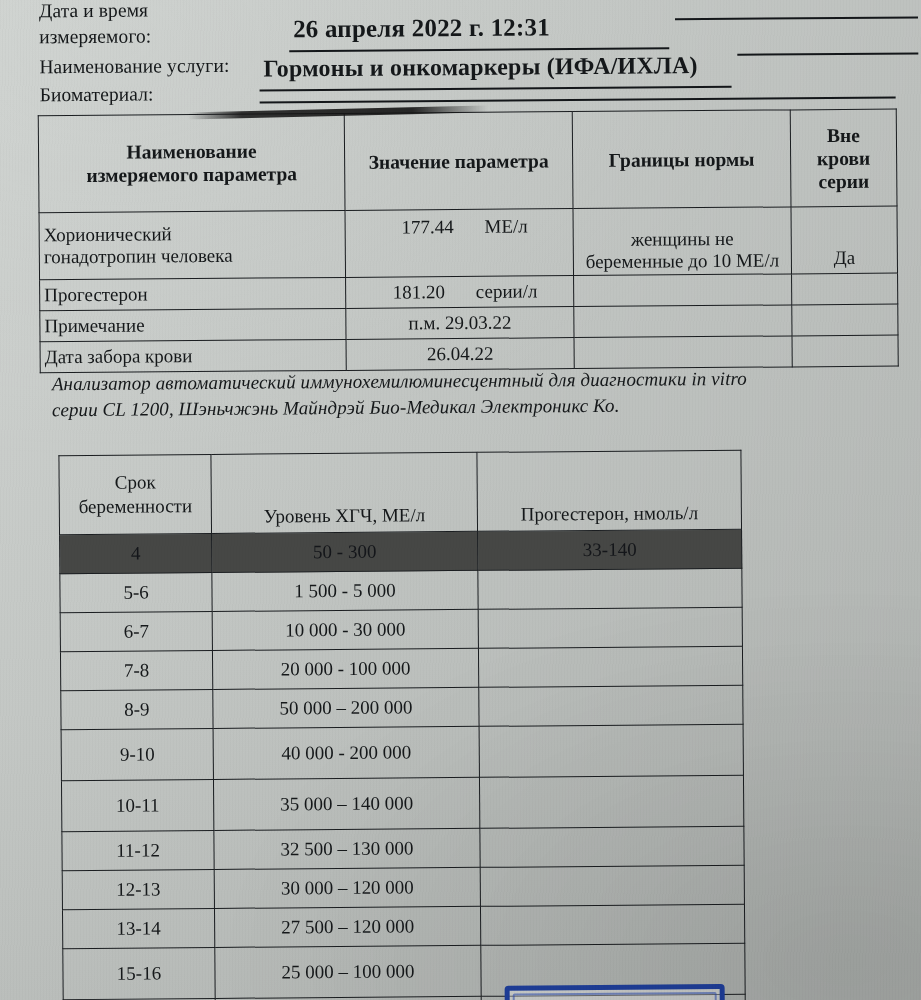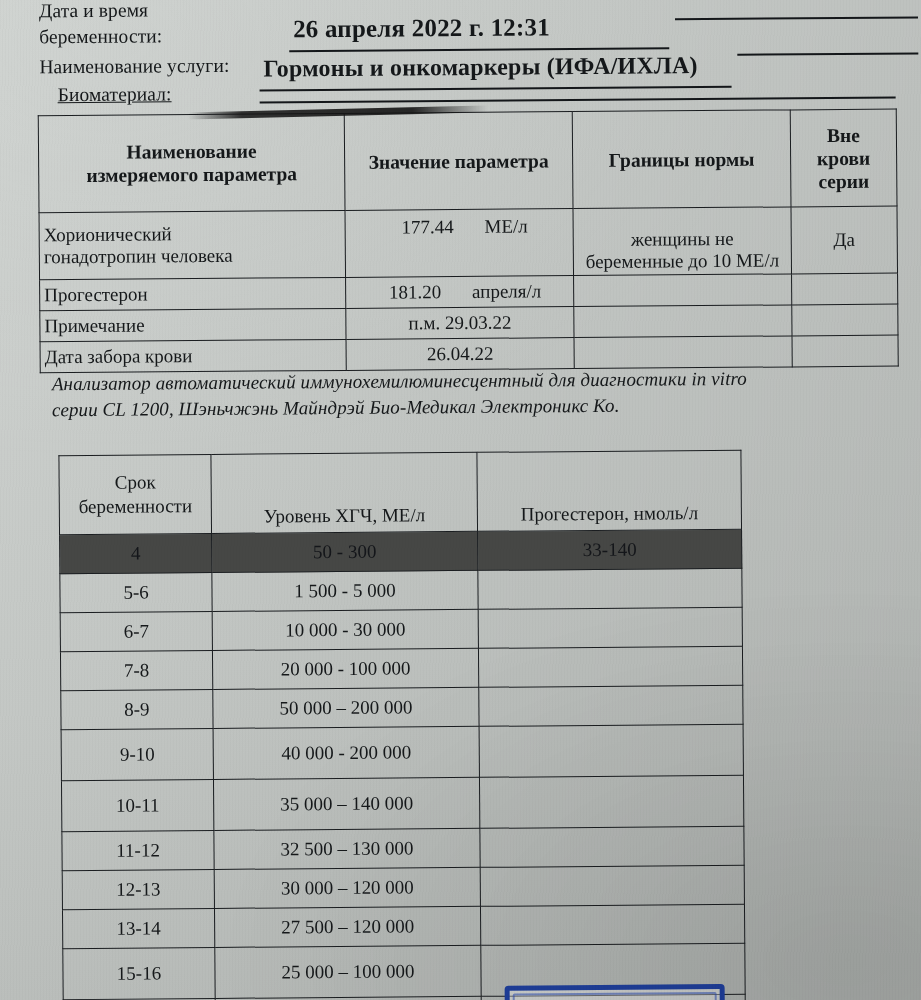--- a/index.html
+++ b/index.html
@@ -166,30 +166,30 @@
 </style>
 </head>
 <body>
 
 <div class="page">
  <div class="sheet">
 
   <div>
 
     <div class="flabel" style="left:42px; top:-4px;">Дата и время</div>
-    <div class="flabel" style="left:42px; top:22px;">беременности:</div>
+    <div class="flabel" style="left:42px; top:22px;">измеряемого:</div>
 
     <div class="fvalue" style="left:296px; top:14px; font-size:25px;">26 апреля 2022 г. 12:31</div>
     <div class="rule" style="left:292px; top:49px; width:380px;"></div>
 
     <div class="flabel" style="left:42px; top:52px;">Наименование услуги:</div>
     <div class="fvalue" style="left:266px; top:54px; font-size:24px;">Гормоны и онкомаркеры (ИФА/ИХЛА)</div>
     <div class="rule" style="left:262px; top:88px; width:472px;"></div>
 
-    <div class="flabel" style="left:60px; top:80px;text-decoration:underline;">Биоматериал:</div>
+    <div class="flabel" style="left:42px; top:80px;">Биоматериал:</div>
     <div class="rule" style="left:262px; top:100px; width:636px;"></div>
 
     <div class="rule" style="left:678px; top:20px;  width:243px;"></div>
 
     <div class="rule" style="left:740px; top:56px;  width:181px;"></div>
   </div>
 
   <table class="tbl" id="results-table">
     <colgroup>
       <col style="width:306px">
@@ -218,27 +218,27 @@
           <div>Хорионический</div>
           <div>гонадотропин человека</div>
         </td>
         <td class="c-val" style="vertical-align:top; padding-top:6px;">
           <span class="val-num">177.44</span><span class="val-unit">МЕ/л</span>
         </td>
         <td class="c-norm" style="vertical-align:bottom; padding-bottom:2px;">
           <div>женщины не</div>
           <div>беременные до 10 МЕ/л</div>
         </td>
-        <td class="c-out" style="vertical-align:bottom; padding-bottom:22px;">Да</td>
+        <td class="c-out" style="vertical-align:bottom; padding-bottom:4px;">Да</td>
       </tr>
 
       <tr>
         <td class="c-name">Прогестерон</td>
         <td class="c-val">
-          <span class="val-num">181.20</span><span class="val-unit">апреля/л</span>
+          <span class="val-num">181.20</span><span class="val-unit">серии/л</span>
         </td>
         <td class="c-norm"></td>
         <td class="c-out"></td>
       </tr>
 
       <tr>
         <td class="c-name">Примечание</td>
         <td class="c-val">п.м. 29.03.22</td>
         <td class="c-norm"></td>
         <td class="c-out"></td>

